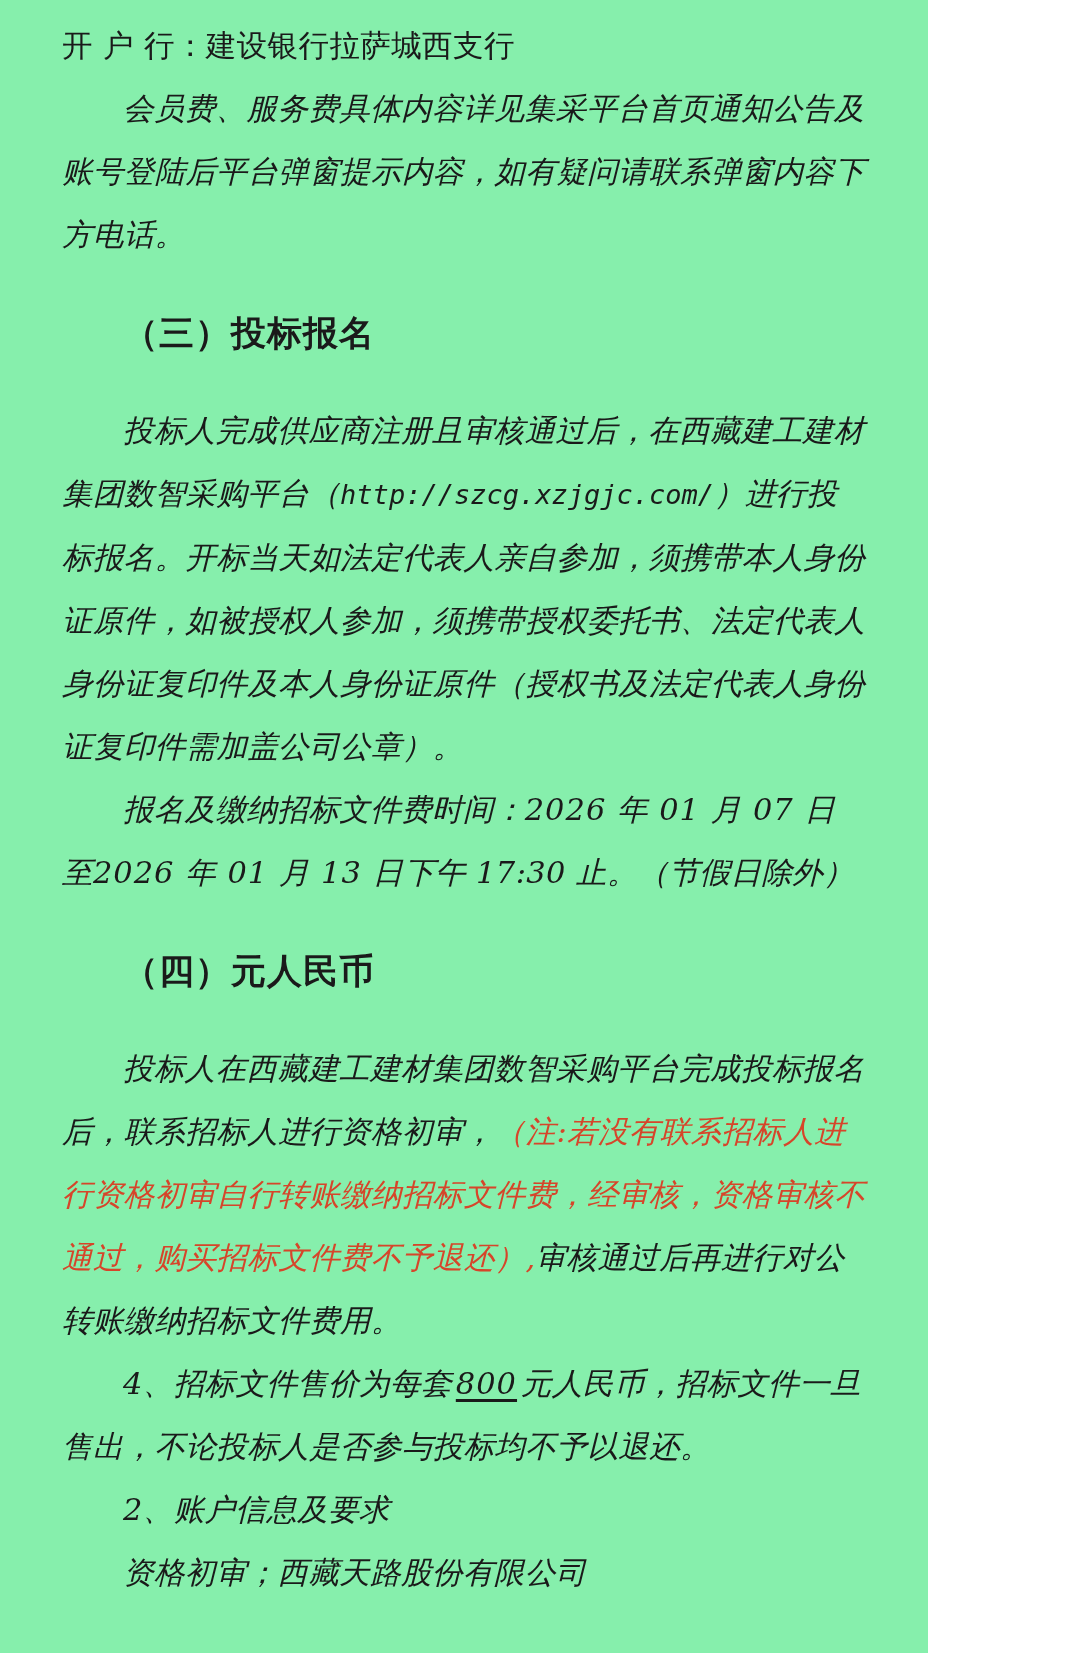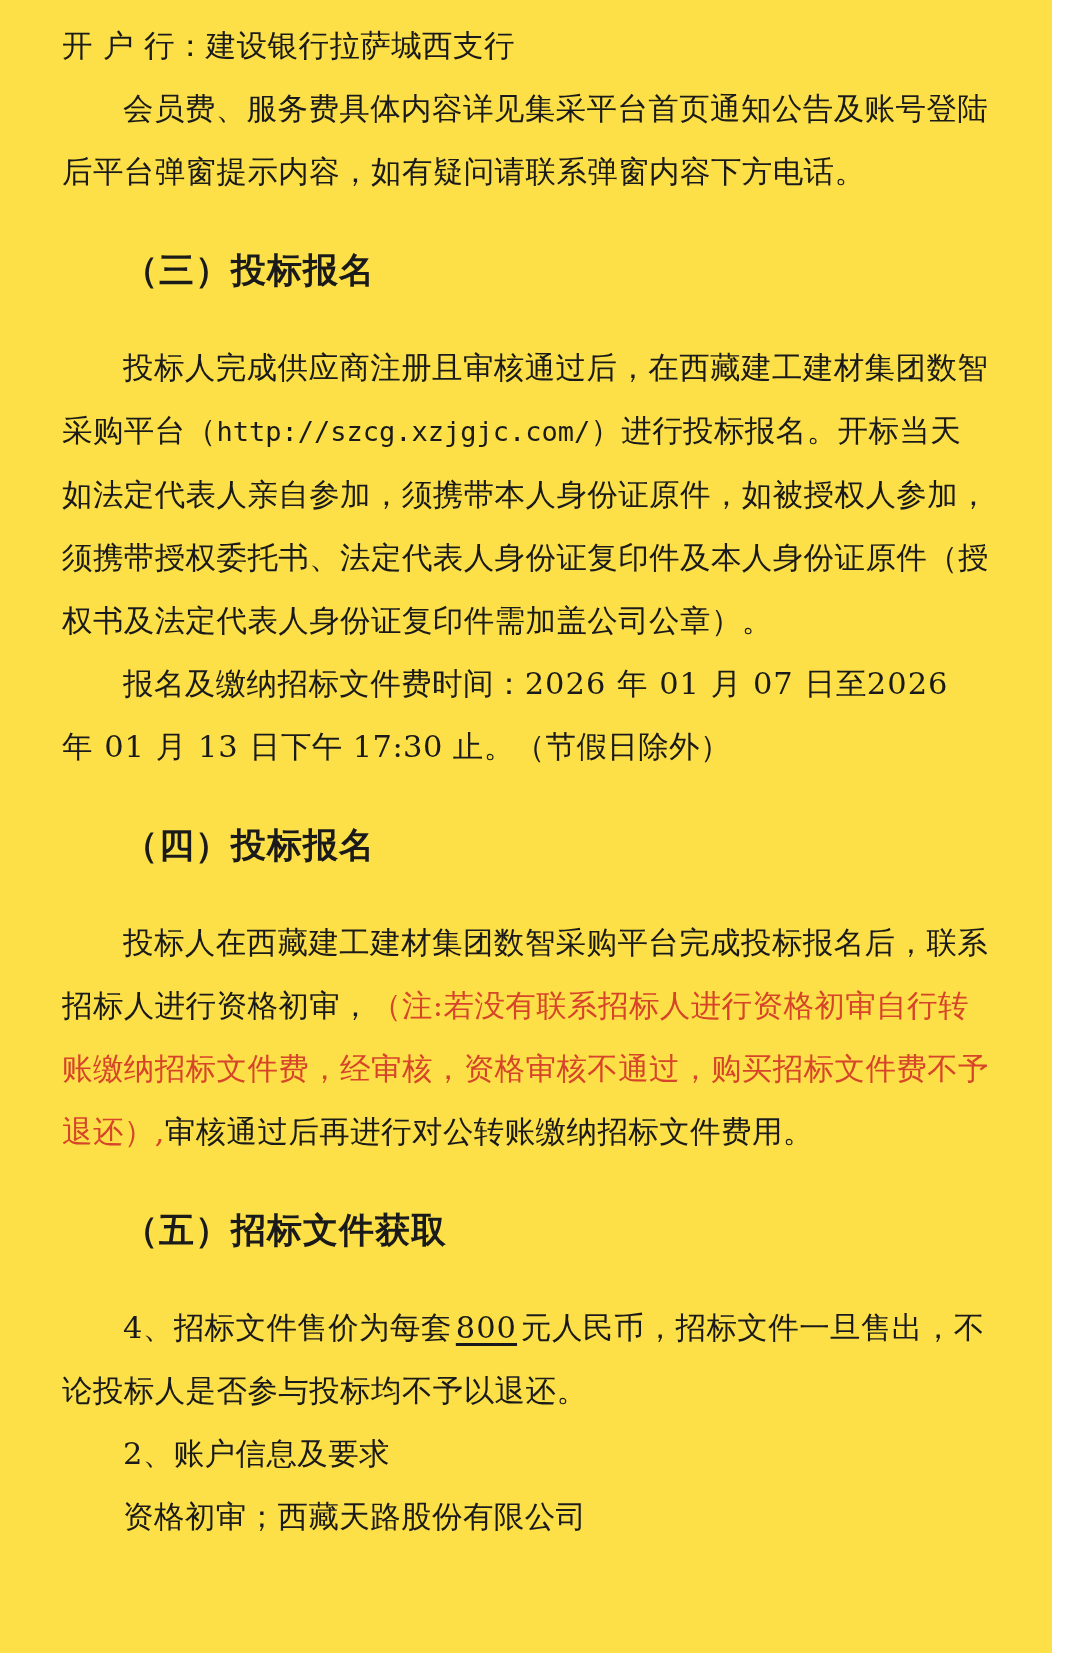--- a/index.html
+++ b/index.html
@@ -7,25 +7,25 @@
     padding: 0;
     background: #ffffff;
   }
   body {
     width: 1080px;
     min-height: 1653px;
     font-family: "DejaVu Serif", "Liberation Serif", serif;
     color: #1a1a1a;
   }
   .page {
-    width: 1052px;
+    width: 928px;
     min-height: 1653px;
     box-sizing: border-box;
     padding: 14px 62px 5px 62px;
-    background: #fde047;
+    background: #86efac;
   }
   .line {
     font-size: 30.5px;
     line-height: 63px;
     letter-spacing: 0.4px;
     white-space: pre-wrap;
     word-break: break-all;
   }
   .indent {
     text-indent: 61px;
@@ -53,43 +53,43 @@
     text-decoration: underline;
     text-underline-offset: 5px;
     padding: 0 4px;
     margin-top: 28px;
   }
   .block {
     margin: 0;
   }
   .para {
     margin: 0;
+    font-style: italic;
   }
 </style>
 </head>
 <body>
 
 <div class="page">
 
   <p class="line block"><span>开 户 行：</span><span>建设银行拉萨城西支行</span></p>
 
 
   <p class="line indent para">会员费、服务费具体内容详见集采平台首页通知公告及账号登陆后平台弹窗提示内容，如有疑问请联系弹窗内容下方电话。</p>
 
   <p class="heading">（三）投标报名</p>
 
   <p class="line indent para"><span>投标人完成供应商注册且审核通过后，在西藏建工建材集团数智采购平台（</span><span class="mono">http://szcg.xzjgjc.com/</span><span>）进行投标报名。开标当天如法定代表人亲自参加，须携带本人身份证原件，如被授权人参加，须携带授权委托书、法定代表人身份证复印件及本人身份证原件（授权书及法定代表人身份证复印件需加盖公司公章）。</span></p>
 
   <p class="line indent para"><span>报名及缴纳招标文件费时间：</span><span class="num">2026 年 01 月 07 日</span><span>至</span><span class="num">2026 年 01 月 13 日</span><span>下午 17:30 止。（节假日除外）</span></p>
 
-  <p class="heading">（四）投标报名</p>
+  <p class="heading">（四）元人民币</p>
 
   <p class="line indent para"><span>投标人在西藏建工建材集团数智采购平台完成投标报名后，联系招标人进行资格初审，</span><span class="red">（注:若没有联系招标人进行资格初审自行转账缴纳招标文件费，经审核，资格审核不通过，购买招标文件费不予退还）,</span><span>审核通过后再进行对公转账缴纳招标文件费用。</span></p>
 
-  <p class="heading">（五）招标文件获取</p>
 
   <p class="line indent para"><span>4、招标文件售价为每套</span><span class="underline-val num">800</span><span>元人民币，招标文件一旦售出，不论投标人是否参与投标均不予以退还。</span></p>
 
   <p class="line indent para">2、账户信息及要求</p>
 
   <p class="line indent para"><span>资格初审；</span><span>西藏天路股份有限公司</span></p>
 
 </div>
 
 </body></html>

